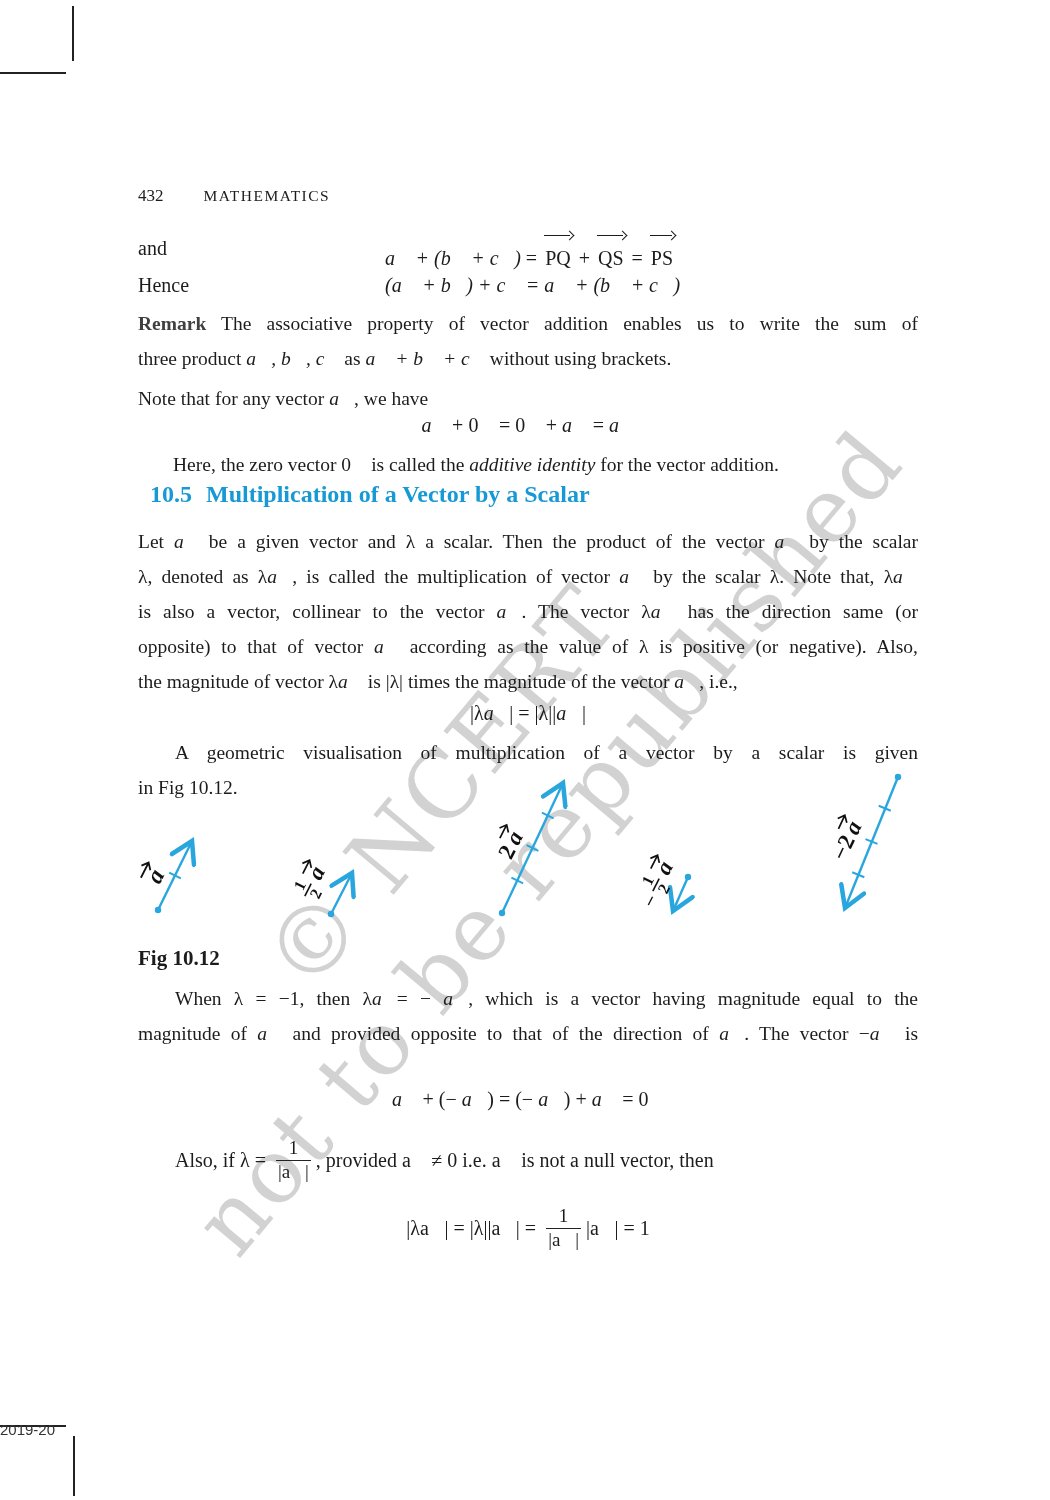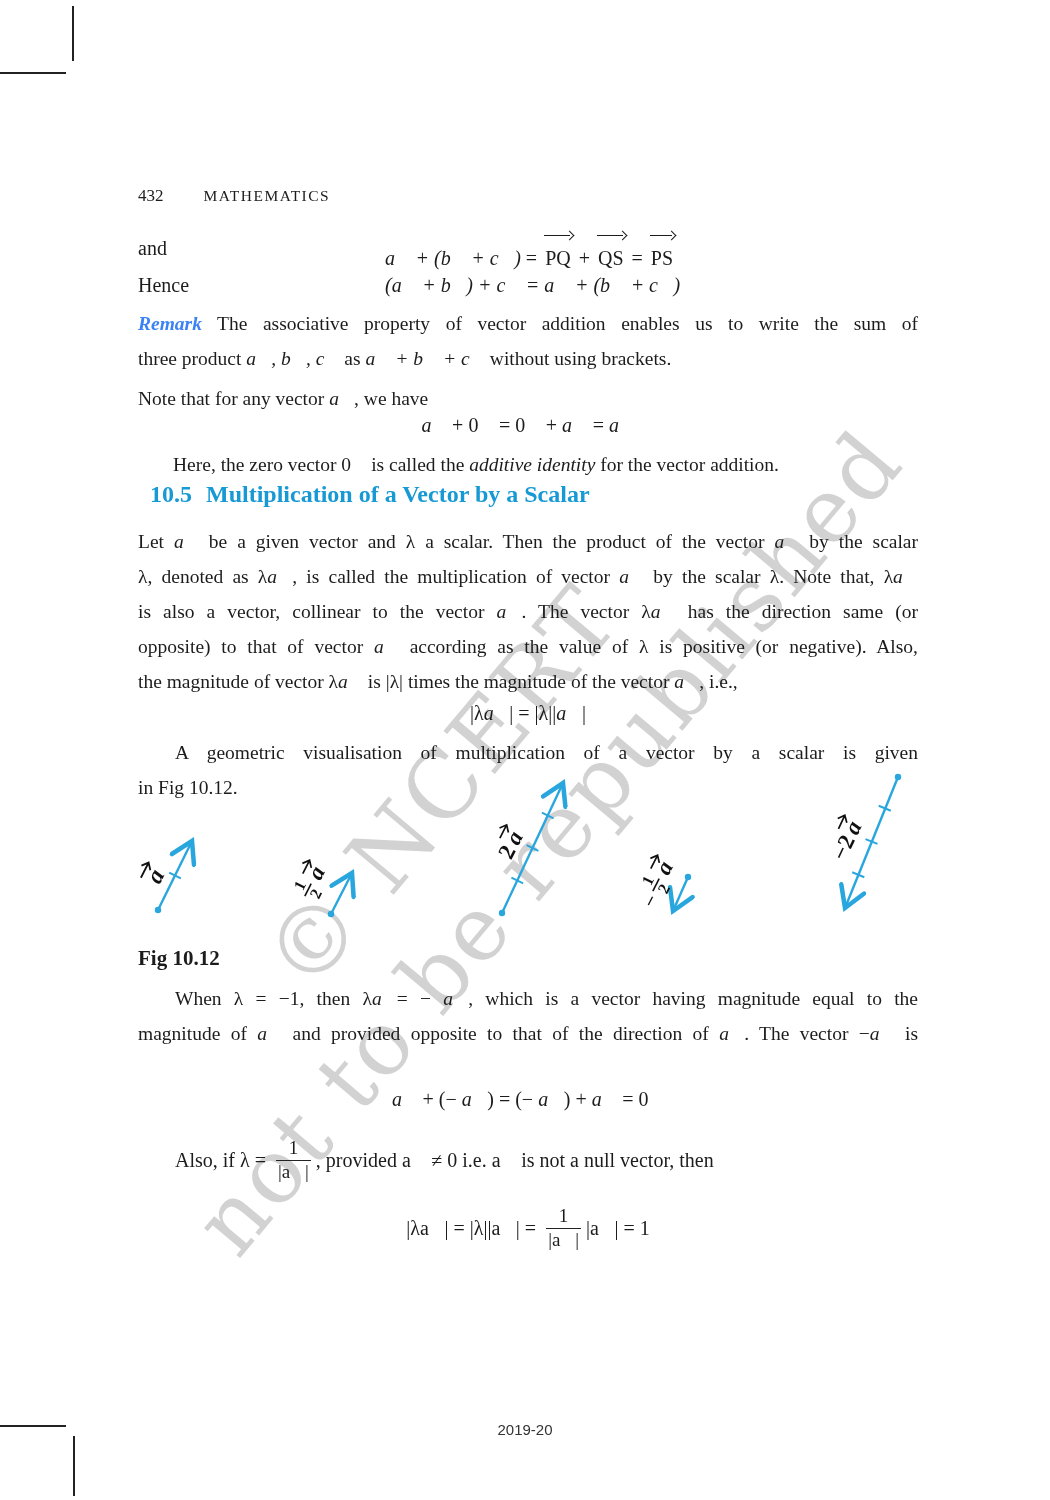--- a/index.html
+++ b/index.html
@@ -16,37 +16,37 @@
   .content{position:relative;z-index:1;}
   
   .hdr{left:138px;top:186px;font-size:17px;}
   .hdr .subject{margin-left:40px;font-size:15.5px;letter-spacing:1.5px;text-align:right;}
   
   .block{position:absolute;left:138px;width:780px;font-size:19.5px;line-height:35px;}
   .jline{text-align:justify;text-align-last:justify;}
   .jline.jlast{text-align-last:auto;}
   .indent .jline:first-child{text-indent:37px;}
   .seg-i{font-style:italic;}
-  .seg-rem{color:#3b82f6;font-weight:bold;font-style:italic;}
+  .seg-rem{color:#404040;font-weight:bold;}
   .eqrow{position:absolute;left:138px;width:780px;font-size:20px;height:36px;}
   .eqrow .eq{position:absolute;left:247px;top:0;}
   .eqc{position:absolute;left:138px;width:780px;text-align:center;font-size:20px;}
   
   .oarr{position:relative;display:inline-block;margin:0 3px;padding-top:10px;}
   .oarr::before{content:"";position:absolute;left:-1px;right:1px;top:-2px;border-top:1.7px solid #1c1c1c;}
   .oarr::after{content:"";position:absolute;right:-2px;top:-4.6px;width:6px;height:6px;
                border-top:1.7px solid #1c1c1c;border-right:1.7px solid #1c1c1c;transform:rotate(45deg);}
   
   .frac{display:inline-block;vertical-align:middle;text-align:center;line-height:1.2;font-size:0.95em;margin:0 5px;transform:translateY(-2px);}
   .frac .num{display:block;border-bottom:1.4px solid #222;padding:0 4px;}
   .frac .den{display:block;padding:0 2px;}
   .heading{position:absolute;left:138px;width:780px;font-size:24px;font-weight:bold;color:#1799d5;}
   .heading .hnum{margin-right:14px;}
   .caption{position:absolute;left:138px;width:780px;font-size:21px;font-weight:bold;}
-  .footer{position:absolute;left:0;top:1421px;width:1050px;text-align:center;
+  .footer{position:absolute;left:0;top:1421px;width:1050px;text-align:left;
           font-family:"Liberation Sans","DejaVu Sans",sans-serif;font-size:15px;color:#333;}
   .flabel{font-family:"Liberation Serif","DejaVu Serif",serif;fill:#111;font-weight:600;}
   .fital{font-style:italic;}
 </style>
 </head>
 <body>
 
 <div class="page">
 
   <div class="crop" style="left:72px;top:6px;width:2px;height:55px;"></div>

